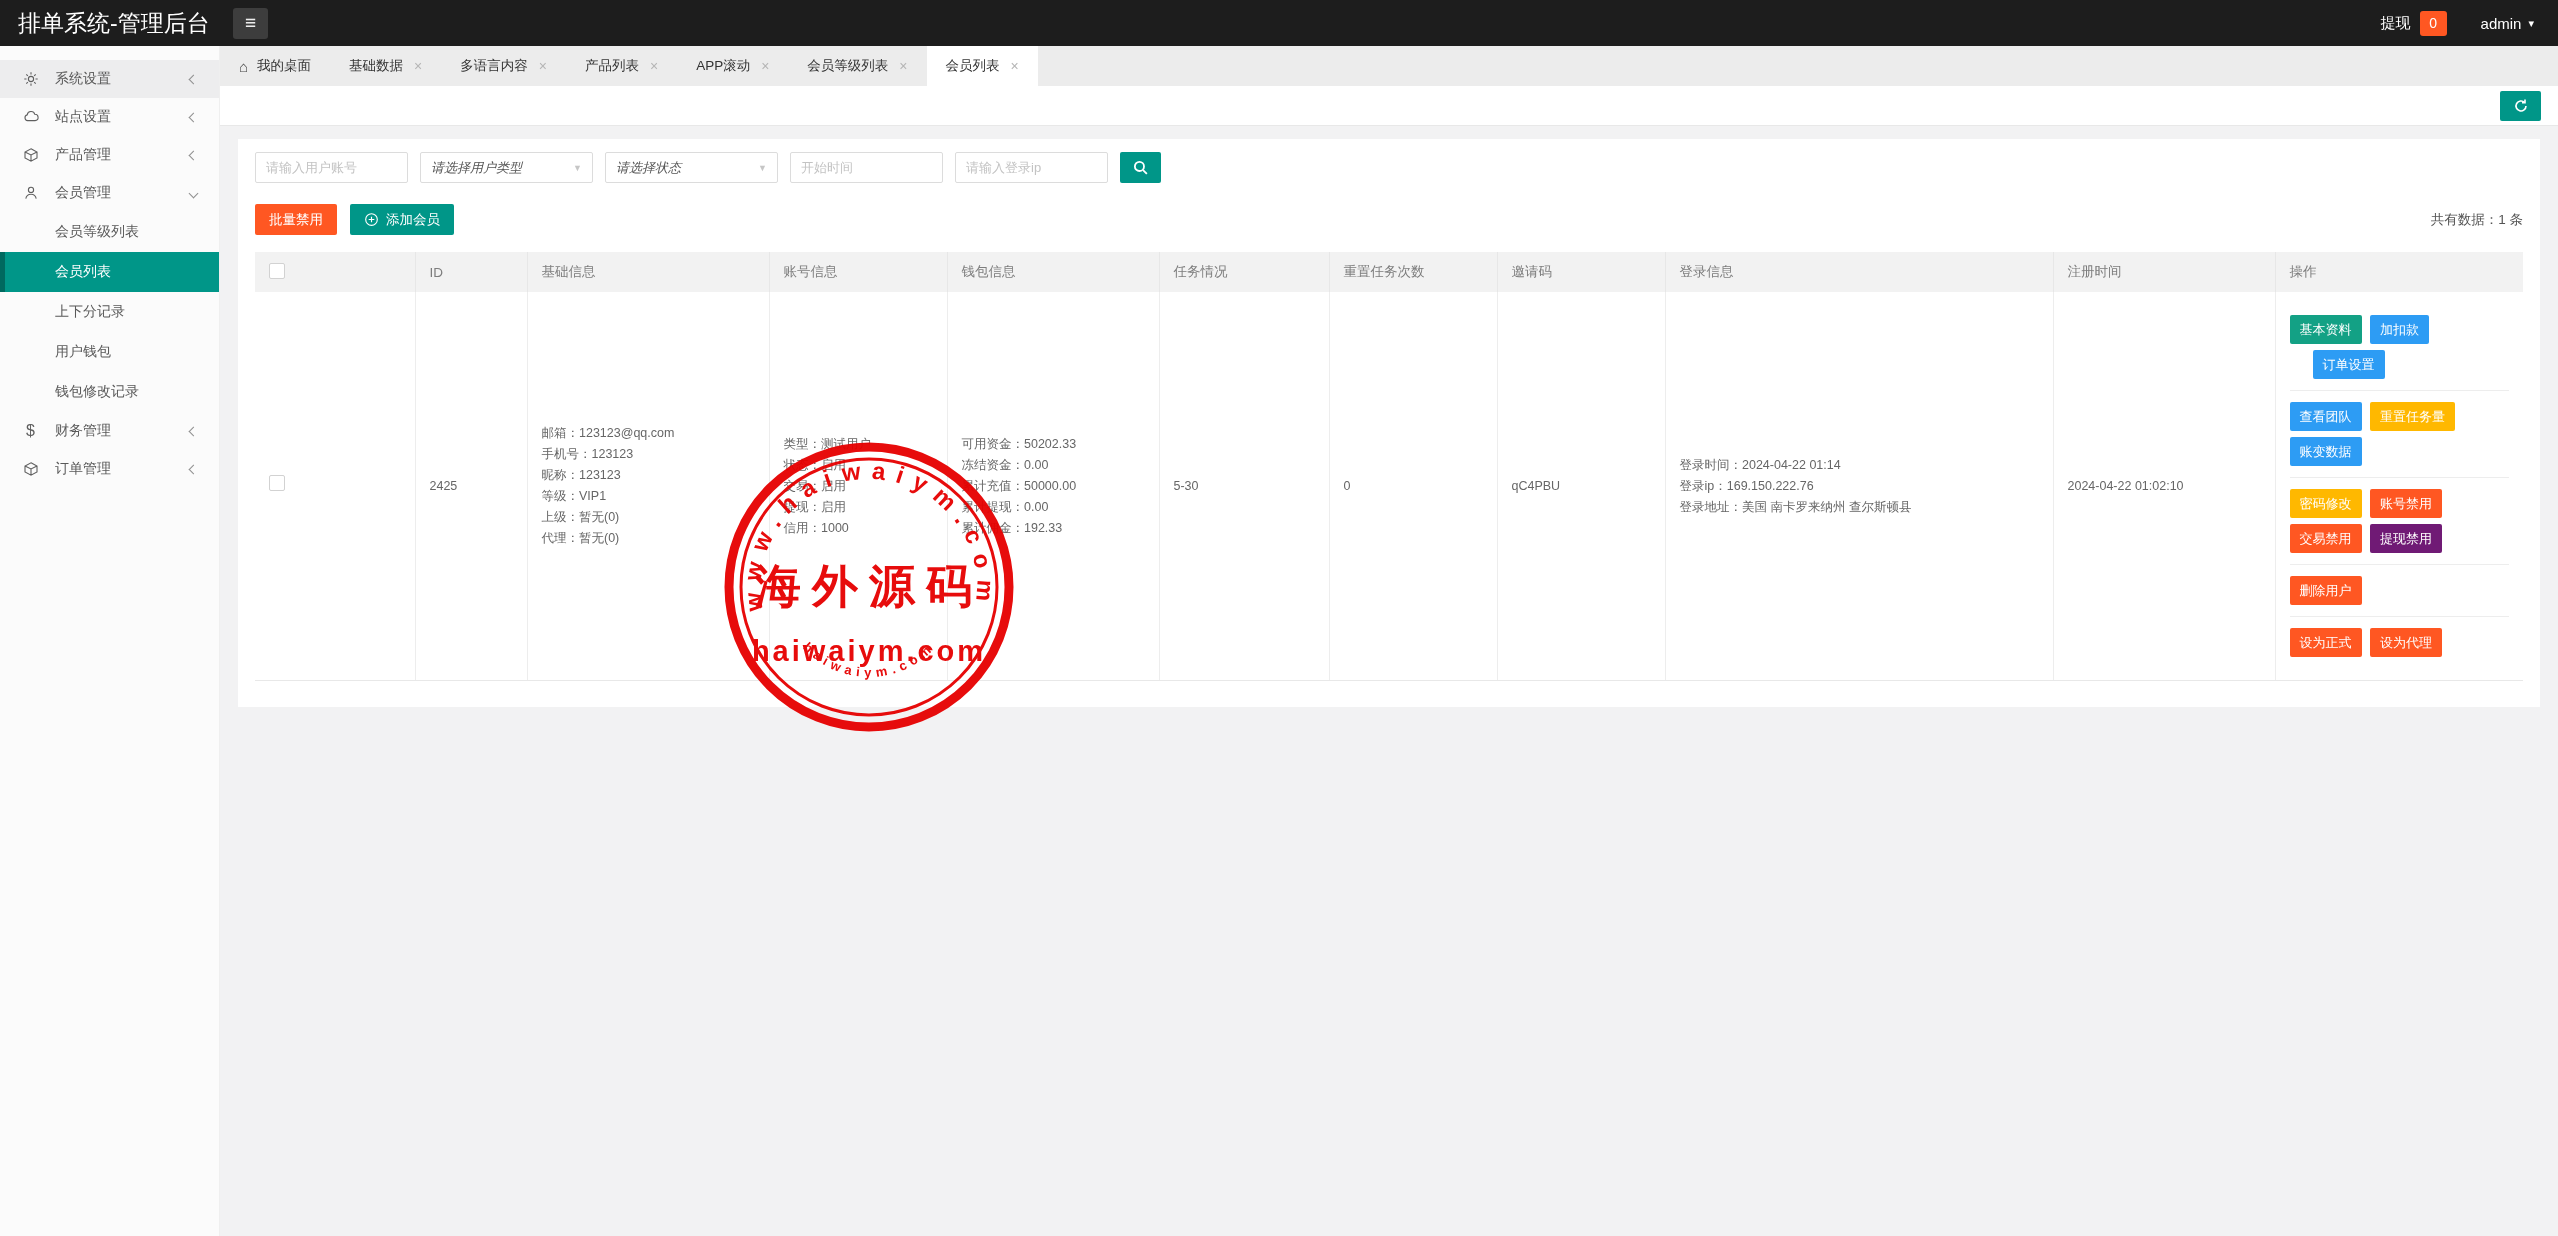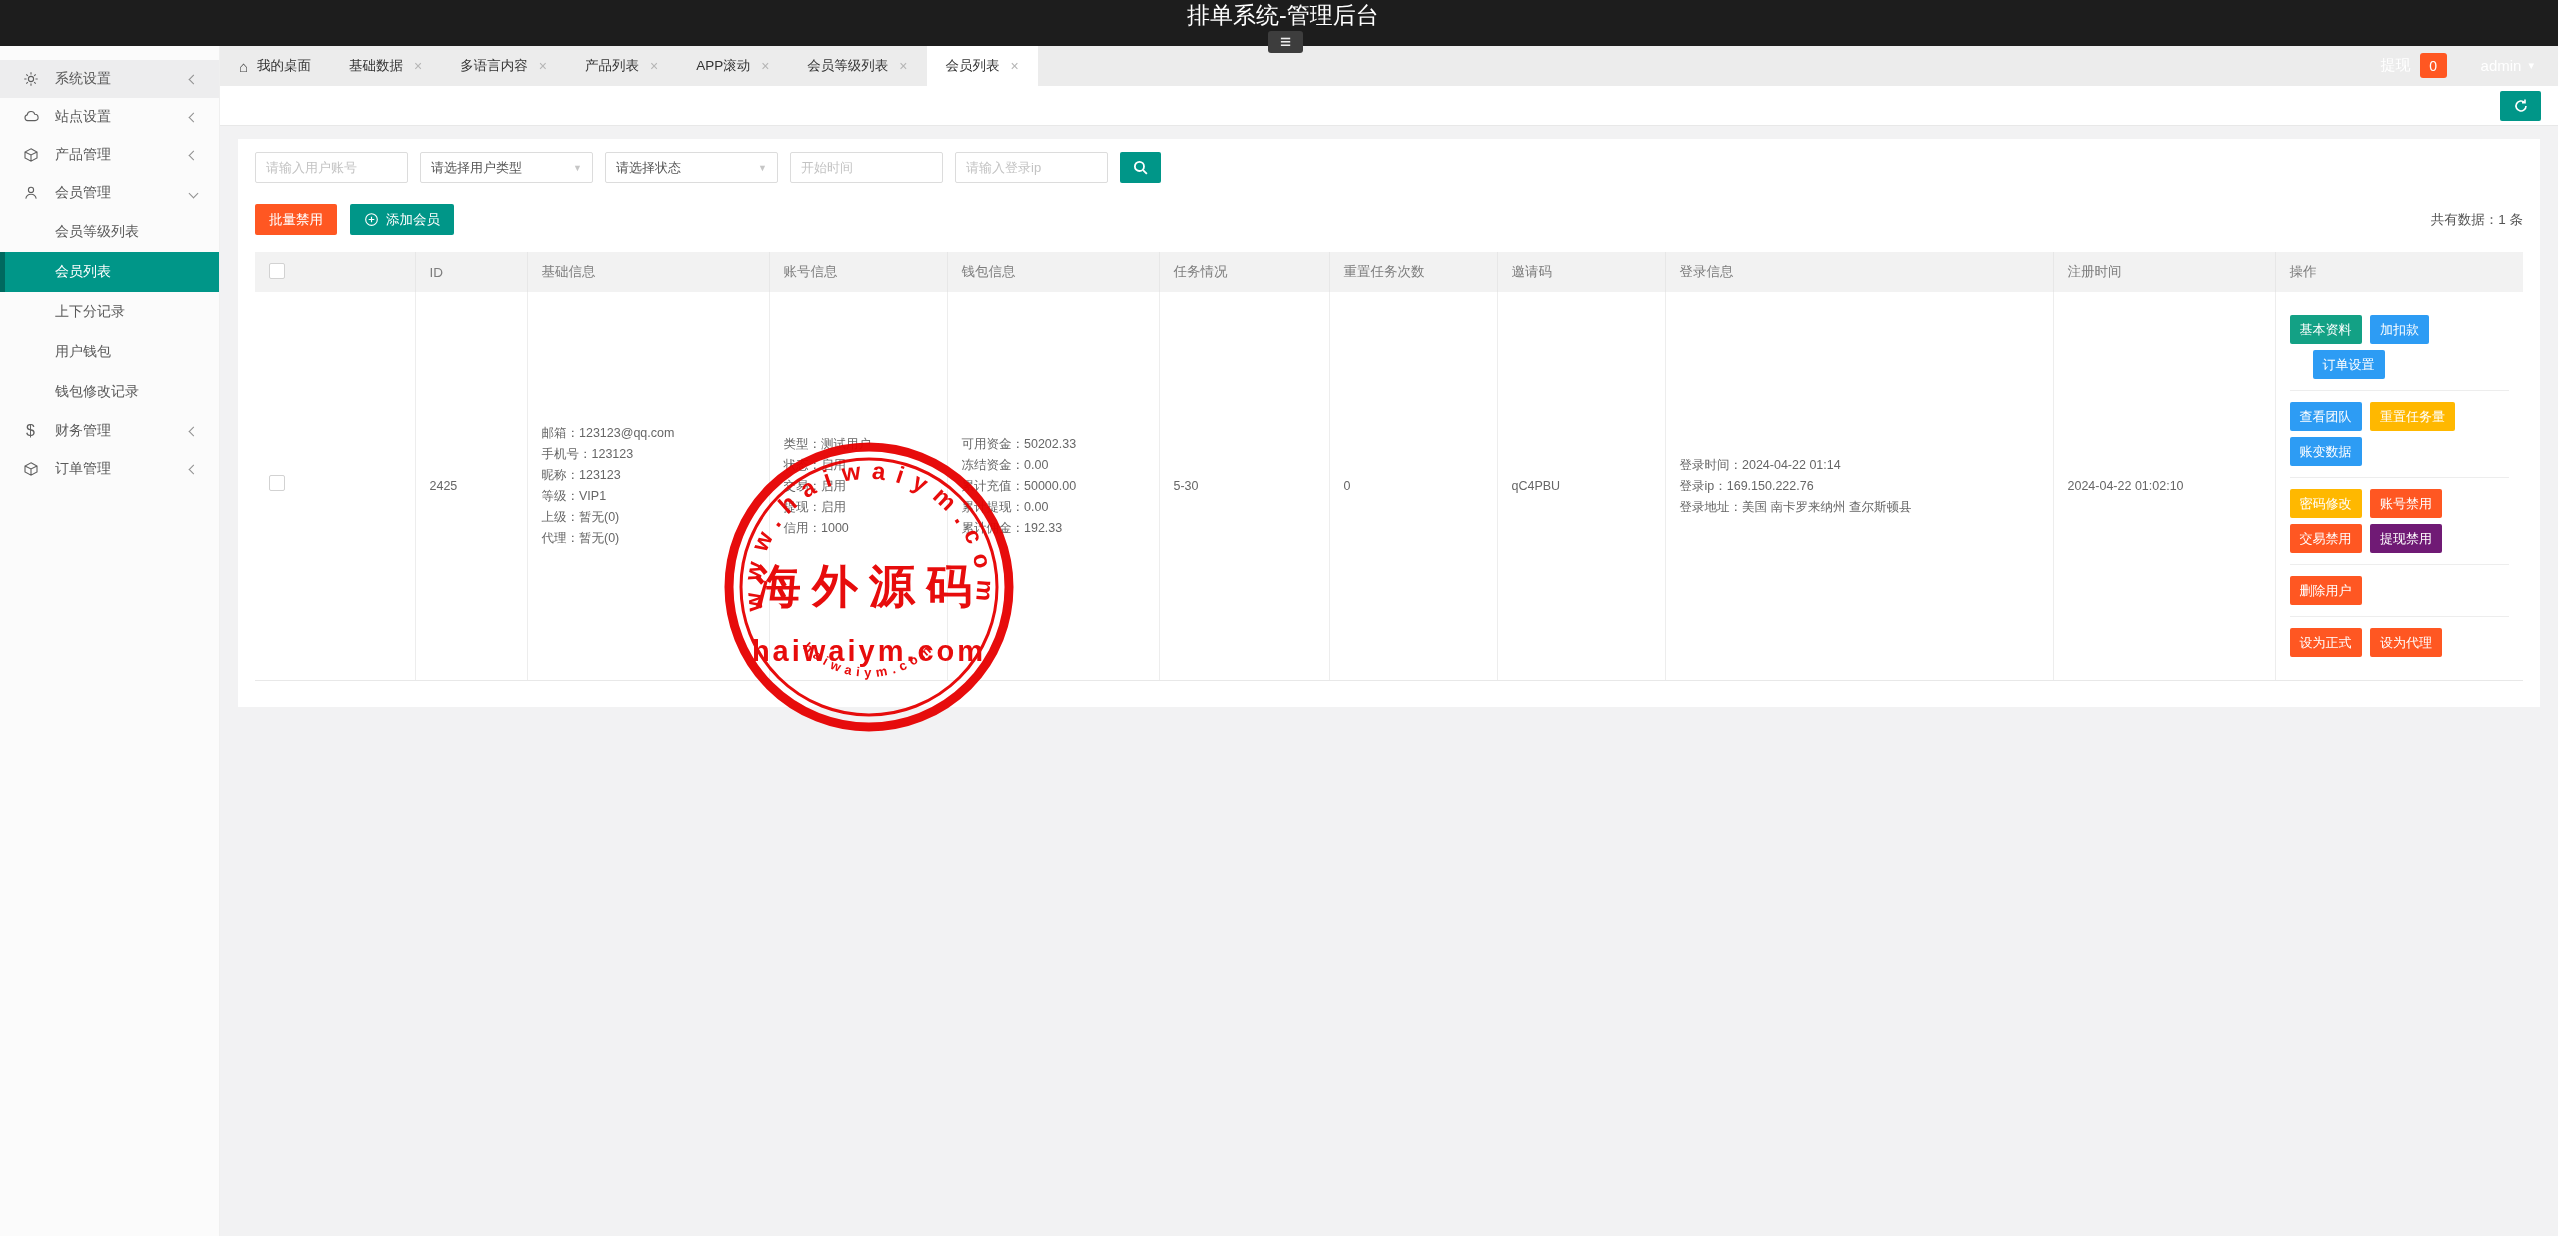--- a/index.html
+++ b/index.html
@@ -4,21 +4,21 @@
 <style>
   * { margin:0; padding:0; box-sizing:border-box; }
   html,body { width:2558px; height:1236px; overflow:hidden; }
   body {
     font-family:"Liberation Sans","DejaVu Sans",sans-serif;
     background:#f2f2f3; color:#666; font-size:13px;
     position:relative;
   }
 
   
-  .header { height:46px; background:#1d1d1d; display:flex; align-items:center; position:relative; z-index:20;flex-direction:column; }
+  .header { height:46px; background:#1d1d1d; display:flex; align-items:center; position:relative; z-index:20; }
   .logo { width:220px; padding-left:18px; color:#fff; font-size:23px; white-space:nowrap; }
   .hamburger { margin-left:13px; width:35px; height:31px; background:#3d3d3d; border-radius:3px;
     color:#ededed; font-size:19px; display:flex; align-items:center; justify-content:center; cursor:pointer; }
   .header-right { margin-left:auto; display:flex; align-items:center; padding-right:24px; color:#fff; font-size:15px; }
   .withdraw-wrap { display:flex; align-items:center; margin-right:34px; cursor:pointer; }
   .badge { margin-left:9px; min-width:27px; height:25px; padding:0 7px; border-radius:3px;
     display:inline-flex; align-items:center; justify-content:center; color:#fff; font-size:14px; }
   .admin-wrap { display:flex; align-items:center; gap:7px; cursor:pointer; }
   .admin-caret { font-size:11px; color:#fff; }
 
@@ -51,21 +51,21 @@
   .refresh-btn { width:41px; height:30px; border-radius:2px; display:flex; align-items:center; justify-content:center; cursor:pointer; }
   .refresh-btn svg { width:16px; height:16px; stroke:#fff; fill:none; stroke-width:1.6; }
 
   
   .panel { margin:13px 18px 0; background:#fff; padding:13px 17px 26px; }
 
   .filters { display:flex; align-items:flex-end; gap:12px; }
   .f-input { height:31px; border:1px solid #dcdcdc; border-radius:2px; padding:0 10px; font-size:13px; color:#666; background:#fff; outline:none; }
   .f-input::placeholder { color:#c3c3c3; }
   .f-input.w1 { width:153px; }
-  .f-select { height:31px; width:173px; border:1px solid #dcdcdc; border-radius:2px; padding:0 10px; display:flex; align-items:center; justify-content:space-between; cursor:pointer; background:#fff; }
+  .f-select { height:31px; width:173px; border:1px solid #dcdcdc; border-radius:2px; padding:0 10px; display:flex; align-items:center; justify-content:space-between; cursor:pointer; background:#fff;font-style:italic; }
   .f-select-text { color:#555; font-size:13px; }
   .f-caret { color:#c6c6c6; font-size:9px; }
   .search-btn { width:41px; height:31px; border:none; border-radius:2px; display:flex; align-items:center; justify-content:center; cursor:pointer; }
   .search-btn svg { width:17px; height:17px; stroke:#fff; fill:none; stroke-width:1.7; }
 
   .btn-row { margin-top:21px; display:flex; align-items:center; gap:13px; }
   .btn { height:31px; padding:0 14px; border:none; border-radius:2px; color:#fff; font-size:13.5px;
     display:inline-flex; align-items:center; gap:7px; cursor:pointer; }
   .btn .plus-ico svg { width:15px; height:15px; stroke:#fff; fill:none; stroke-width:1.2; display:block; }
   .summary { margin-left:auto; color:#555; font-size:13.5px; }

